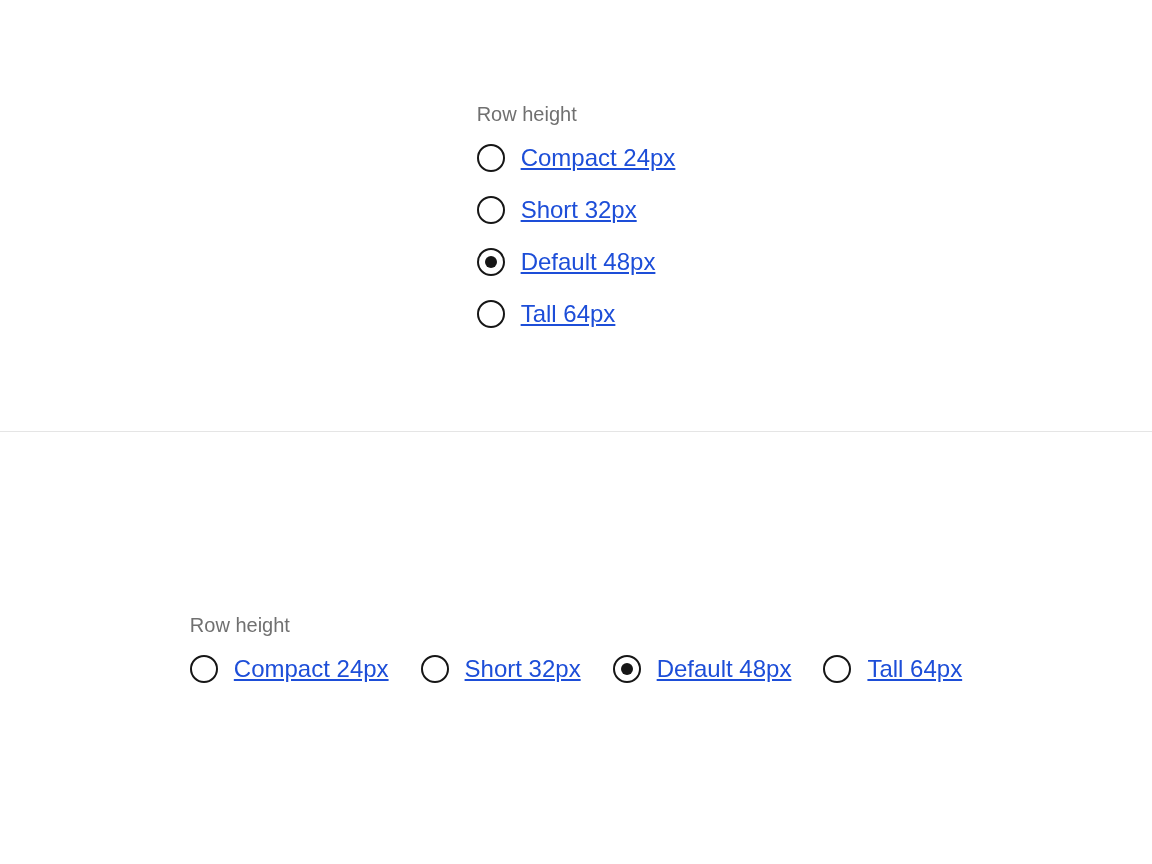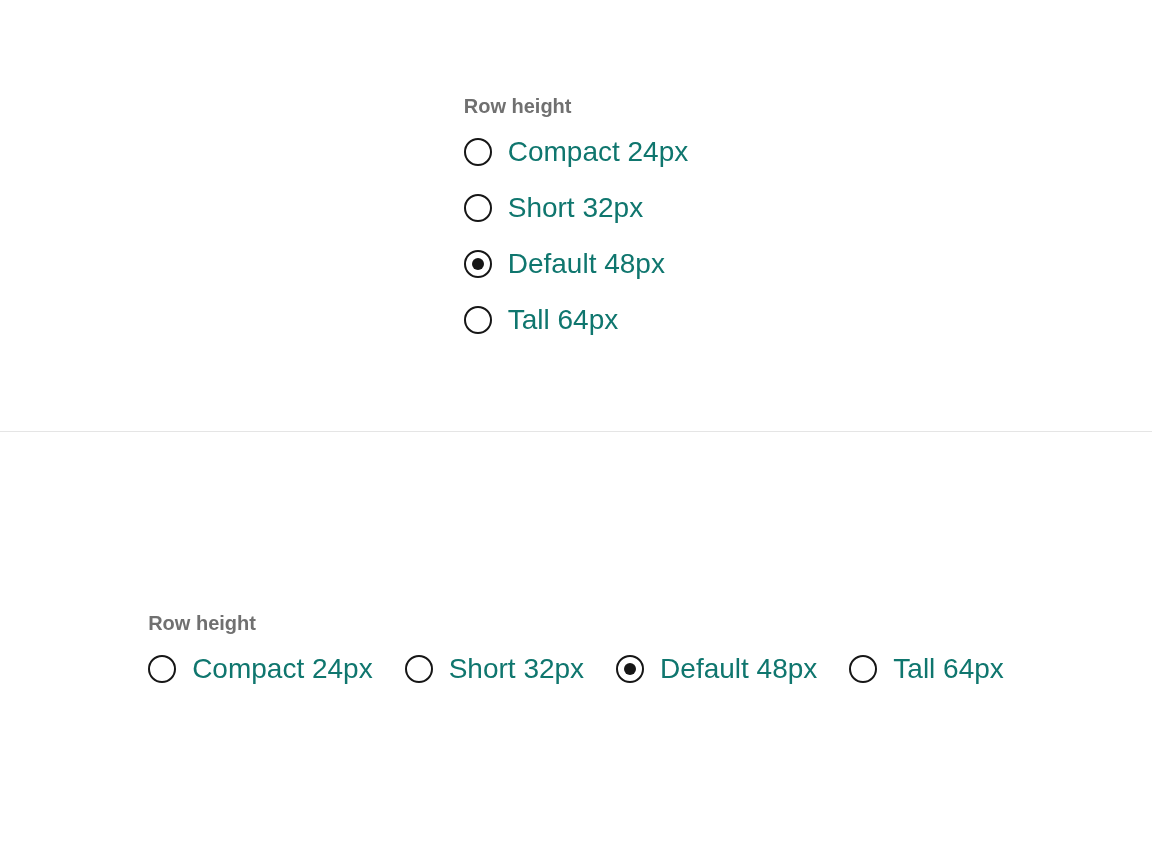--- a/index.html
+++ b/index.html
@@ -39,21 +39,21 @@
       align-items: flex-start;
     }
     .radio-options-row {
       display: flex;
       flex-direction: row;
       gap: 32px;
     }
     .group-label {
       font-size: 20px;
       color: #707070;
-      font-weight: 700;
+      font-weight: 400;
       margin-bottom: 18px;
     }
     .radio-option {
       display: flex;
       align-items: center;
       gap: 16px;
       cursor: pointer;
     }
     .radio-group-vertical .radio-option {
       margin-bottom: 24px;
@@ -75,24 +75,25 @@
       width: 12px;
       height: 12px;
       border-radius: 50%;
       background: #161616;
       display: none;
     }
     .radio-option[data-selected="true"] .radio-dot {
       display: block;
     }
     .radio-label {
-      font-size: 28px;
-      color: #0f766e;
+      font-size: 24px;
+      color: #1d4ed8;
       font-weight: 400;
       white-space: nowrap;
+      text-decoration: underline;
     }
   </style>
 </head>
 <body>
 
 <div class="section-top">
   <div class="radio-group-vertical">
     <div class="group-label">Row height</div>
 
     <div class="radio-option" data-selected="false">

